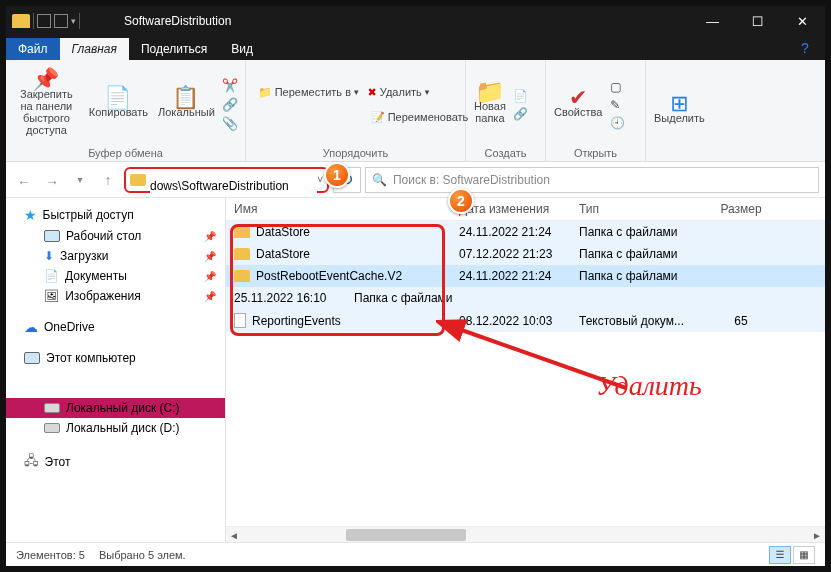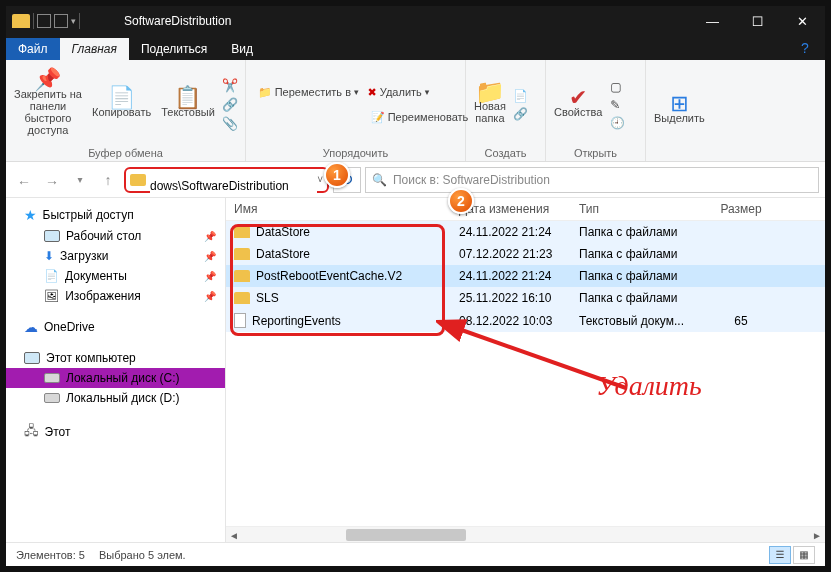--- a/index.html
+++ b/index.html
@@ -29,21 +29,21 @@
 .addrbox { flex: 0 0 205px; height: 26px; border: 2.5px solid #e02020; border-radius: 6px; display: flex; align-items: center; padding: 0 4px; background: #fff; position: relative; }
 .addrbox .folder-mini { width: 16px; height: 12px; background: #f0c14b; border-radius: 2px; margin-right: 4px; }
 .addrbox input { flex: 1; border: none; font-size: 12px; outline: none; margin-top: 12px; }
 .addrbox .dd { color: #666; font-size: 10px; }
 .refresh { width: 28px; height: 26px; border: 1px solid #ccc; display: flex; align-items: center; justify-content: center; color: #1a5fb4; }
 .searchbox { flex: 1; height: 26px; border: 1px solid #ccc; display: flex; align-items: center; padding: 0 6px; color: #888; font-size: 12px; gap: 6px; }
 .content { display: flex; height: calc(100% - 30px - 24px - 102px - 36px - 24px); }
 .sidebar { width: 220px; border-right: 1px solid #e5e5e5; padding: 6px 0; font-size: 12px; overflow: hidden; }
 .sidebar .node { display: flex; align-items: center; gap: 6px; padding: 3px 8px 3px 18px; white-space: nowrap; }
 .sidebar .node.sub { padding-left: 38px; }
-.sidebar .node.sel { background: #a21caf; }
+.sidebar .node.sel { background: #be185d; margin-top: 30px; }
 .sidebar .pin { margin-left: auto; color: #888; font-size: 10px; }
 .sidebar .group { margin-bottom: 10px; }
 .listarea { flex: 1; display: flex; flex-direction: column; position: relative; }
 .colheader { display: flex; font-size: 12px; color: #555; border-bottom: 1px solid #eee; }
 .colheader div, .row div { padding: 4px 8px; overflow: hidden; text-overflow: ellipsis; white-space: nowrap; }
 .c-name { flex: 0 0 225px; }
 .c-date { flex: 0 0 120px; }
 .c-type { flex: 0 0 140px; }
 .c-size { flex: 0 0 60px; text-align: center; }
 .filelist { position: relative; }
@@ -107,21 +107,21 @@
           <span style="font-size:22px;color:#888;">📌</span>
           <span style="white-space:pre-line;">Закрепить на панели
 быстрого доступа</span>
         </div>
         <div class="rbtn">
           <span style="font-size:22px;">📄</span>
           <span>Копировать</span>
         </div>
         <div class="rbtn">
           <span style="font-size:22px;">📋</span>
-          <span>Текстовый</span>
+          <span>Локальный</span>
         </div>
         <div style="display:flex;flex-direction:column;gap:4px;">
           <span style="font-size:13px;">✂️</span>
           <span style="font-size:13px;">🔗</span>
           <span style="font-size:13px;">📎</span>
         </div>
       </div>
       <div class="label">Буфер обмена</div>
     </div>
     <div class="ribbon-group" style="width:220px;">
@@ -278,24 +278,20 @@
           <div class="row sel">
             <div class="c-name">
               <span class="folder-ico"></span>
               <span>PostRebootEventCache.V2</span>
             </div>
             <div class="c-date">24.11.2022 21:24</div>
             <div class="c-type">Папка с файлами</div>
             <div class="c-size"></div>
           </div>
           <div class="row hl">
-            <div class="c-name">
-              <span class="folder-ico"></span>
-              <span>SLS</span>
-            </div>
             <div class="c-date">25.11.2022 16:10</div>
             <div class="c-type">Папка с файлами</div>
             <div class="c-size"></div>
           </div>
           <div class="row hl">
             <div class="c-name">
               <span class="file-ico"></span>
               <span>ReportingEvents</span>
             </div>
             <div class="c-date">08.12.2022 10:03</div>

